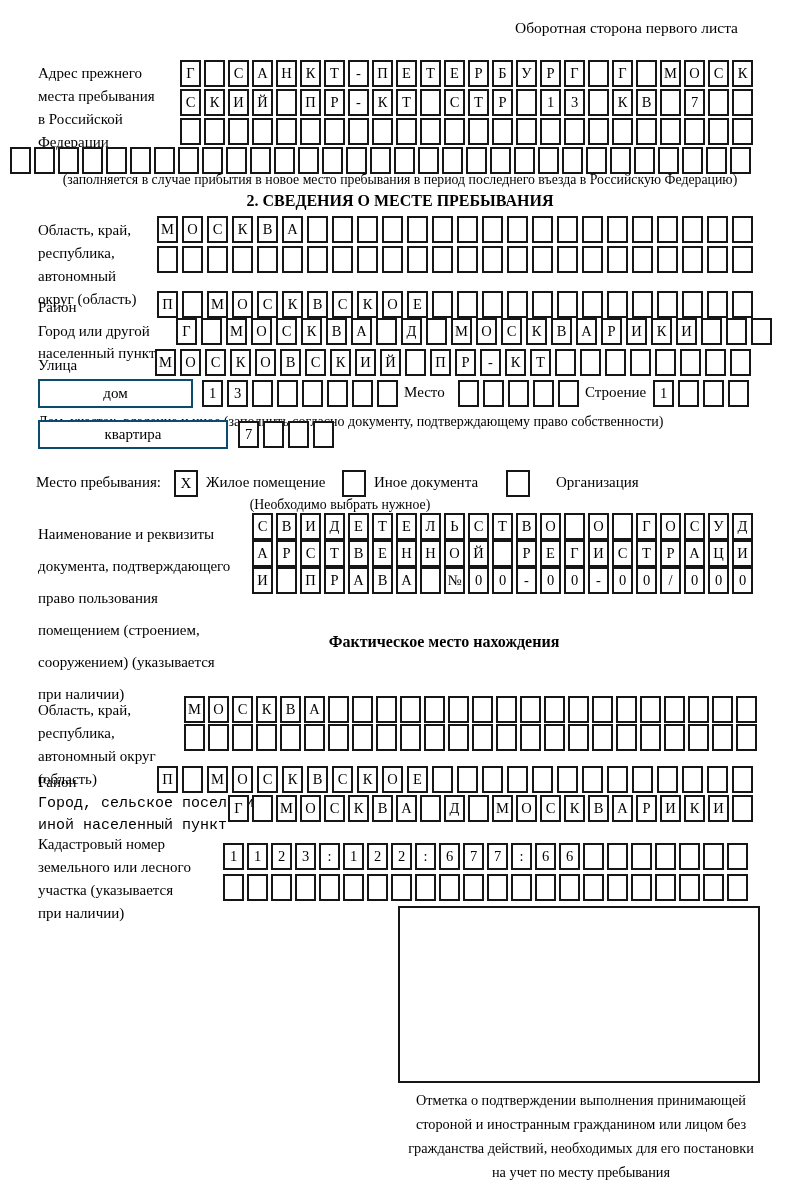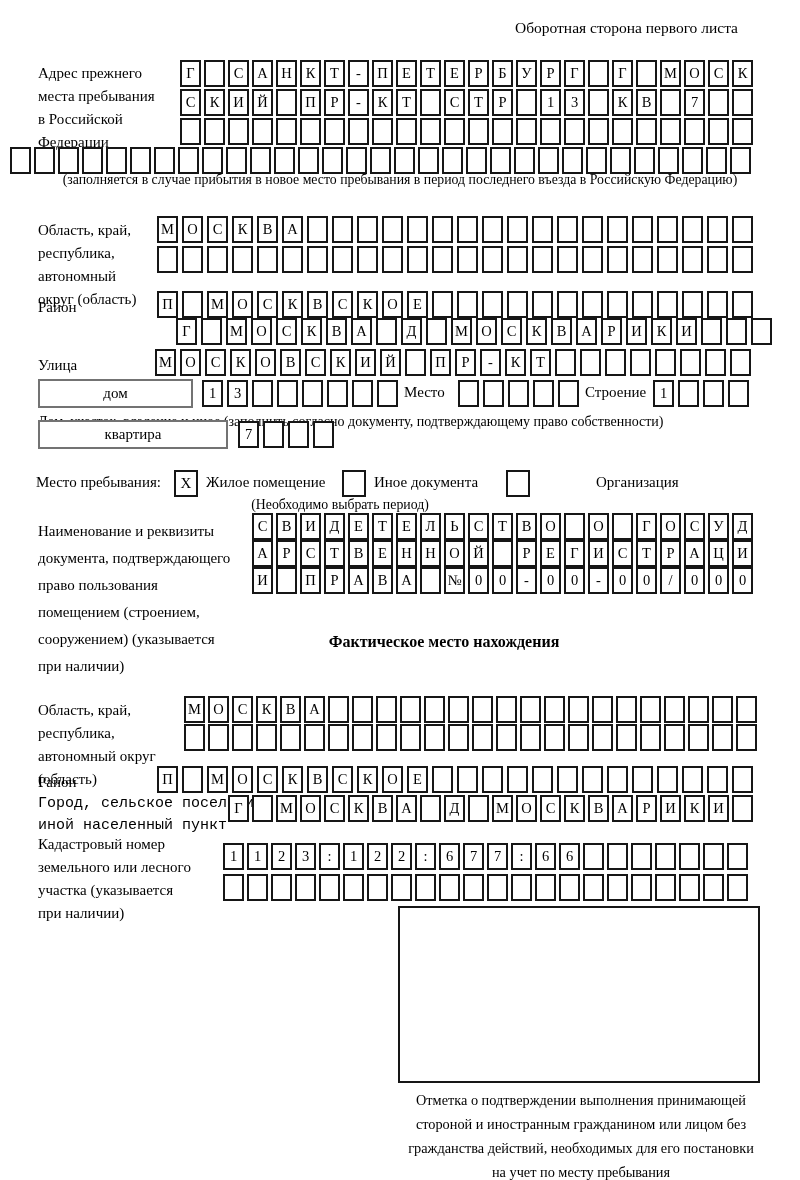--- a/index.html
+++ b/index.html
@@ -9,21 +9,21 @@
   .lbl{font-size:15px;line-height:23px;white-space:pre-line;}
   .lbl2{font-size:15px;line-height:22px;white-space:pre-line;}
   .note{font-size:13.8px;white-space:pre-line;}
   .center{text-align:center;width:800px;left:0;}
   .bold{font-weight:bold;}
   .cellrow{white-space:nowrap;height:28px;}
   .cell{display:inline-block;box-sizing:border-box;width:21px;height:27px;
     border:2px solid #161616;margin-right:4px;text-align:center;
     font-size:14.5px;line-height:22px;vertical-align:top;background:#fff;}
   .tight .cell{margin-right:3px;}
-  .fieldbox{box-sizing:border-box;border:2px solid #737373;height:29px;
+  .fieldbox{box-sizing:border-box;border:2px solid #0c4a6e;height:29px;
     text-align:center;font-size:15px;line-height:25px;background:#fff;}
   .chk{box-sizing:border-box;display:inline-block;width:24px;height:27px;
     border:2px solid #161616;text-align:center;font-size:15px;line-height:23px;background:#fff;}
   .opt{font-size:15px;}
   .bigbox{box-sizing:border-box;border:2px solid #161616;background:#fff;}
   .caption{font-size:14.3px;line-height:24px;text-align:center;white-space:pre-line;}
 </style>
 </head>
 <body>
 
@@ -34,31 +34,34 @@
 в Российской
 Федерации</div>
 
   <div class="abs" style="top:19px;right:62px;font-size:15.5px;">Оборотная сторона первого листа</div>
   <div class="abs cellrow tight" style="left:180px;top:60px;"><span class="cell">Г</span><span class="cell"></span><span class="cell">С</span><span class="cell">А</span><span class="cell">Н</span><span class="cell">К</span><span class="cell">Т</span><span class="cell">-</span><span class="cell">П</span><span class="cell">Е</span><span class="cell">Т</span><span class="cell">Е</span><span class="cell">Р</span><span class="cell">Б</span><span class="cell">У</span><span class="cell">Р</span><span class="cell">Г</span><span class="cell"></span><span class="cell">Г</span><span class="cell"></span><span class="cell">М</span><span class="cell">О</span><span class="cell">С</span><span class="cell">К</span></div>
   <div class="abs cellrow tight" style="left:180px;top:89px;"><span class="cell">С</span><span class="cell">К</span><span class="cell">И</span><span class="cell">Й</span><span class="cell"></span><span class="cell">П</span><span class="cell">Р</span><span class="cell">-</span><span class="cell">К</span><span class="cell">Т</span><span class="cell"></span><span class="cell">С</span><span class="cell">Т</span><span class="cell">Р</span><span class="cell"></span><span class="cell">1</span><span class="cell">3</span><span class="cell"></span><span class="cell">К</span><span class="cell">В</span><span class="cell"></span><span class="cell">7</span><span class="cell"></span><span class="cell"></span></div>
   <div class="abs cellrow tight" style="left:180px;top:118px;"><span class="cell"></span><span class="cell"></span><span class="cell"></span><span class="cell"></span><span class="cell"></span><span class="cell"></span><span class="cell"></span><span class="cell"></span><span class="cell"></span><span class="cell"></span><span class="cell"></span><span class="cell"></span><span class="cell"></span><span class="cell"></span><span class="cell"></span><span class="cell"></span><span class="cell"></span><span class="cell"></span><span class="cell"></span><span class="cell"></span><span class="cell"></span><span class="cell"></span><span class="cell"></span><span class="cell"></span></div>
   <div class="abs cellrow tight" style="left:10px;top:147px;"><span class="cell"></span><span class="cell"></span><span class="cell"></span><span class="cell"></span><span class="cell"></span><span class="cell"></span><span class="cell"></span><span class="cell"></span><span class="cell"></span><span class="cell"></span><span class="cell"></span><span class="cell"></span><span class="cell"></span><span class="cell"></span><span class="cell"></span><span class="cell"></span><span class="cell"></span><span class="cell"></span><span class="cell"></span><span class="cell"></span><span class="cell"></span><span class="cell"></span><span class="cell"></span><span class="cell"></span><span class="cell"></span><span class="cell"></span><span class="cell"></span><span class="cell"></span><span class="cell"></span><span class="cell"></span><span class="cell"></span></div>
   <div class="abs note center" style="top:172px;">(заполняется в случае прибытия в новое место пребывания в период последнего въезда в Российскую Федерацию)</div>
 
+  <div class="abs center bold" style="top:192px;font-size:16px;">2. СВЕДЕНИЯ О МЕСТЕ ПРЕБЫВАНИЯ</div>
 
   <div class="abs lbl" style="left:38px;top:219px;">Область, край,
 республика,
 автономный
 округ (область)</div>
   <div class="abs cellrow" style="left:157px;top:216px;"><span class="cell">М</span><span class="cell">О</span><span class="cell">С</span><span class="cell">К</span><span class="cell">В</span><span class="cell">А</span><span class="cell"></span><span class="cell"></span><span class="cell"></span><span class="cell"></span><span class="cell"></span><span class="cell"></span><span class="cell"></span><span class="cell"></span><span class="cell"></span><span class="cell"></span><span class="cell"></span><span class="cell"></span><span class="cell"></span><span class="cell"></span><span class="cell"></span><span class="cell"></span><span class="cell"></span><span class="cell"></span></div>
   <div class="abs cellrow" style="left:157px;top:246px;"><span class="cell"></span><span class="cell"></span><span class="cell"></span><span class="cell"></span><span class="cell"></span><span class="cell"></span><span class="cell"></span><span class="cell"></span><span class="cell"></span><span class="cell"></span><span class="cell"></span><span class="cell"></span><span class="cell"></span><span class="cell"></span><span class="cell"></span><span class="cell"></span><span class="cell"></span><span class="cell"></span><span class="cell"></span><span class="cell"></span><span class="cell"></span><span class="cell"></span><span class="cell"></span><span class="cell"></span></div>
 
   <div class="abs lbl" style="left:38px;top:296px;">Район</div>
   <div class="abs cellrow" style="left:157px;top:291px;"><span class="cell">П</span><span class="cell"></span><span class="cell">М</span><span class="cell">О</span><span class="cell">С</span><span class="cell">К</span><span class="cell">В</span><span class="cell">С</span><span class="cell">К</span><span class="cell">О</span><span class="cell">Е</span><span class="cell"></span><span class="cell"></span><span class="cell"></span><span class="cell"></span><span class="cell"></span><span class="cell"></span><span class="cell"></span><span class="cell"></span><span class="cell"></span><span class="cell"></span><span class="cell"></span><span class="cell"></span><span class="cell"></span></div>
 
+  <div class="abs lbl2" style="left:38px;top:320px;">Город или другой
+населенный пункт</div>
   <div class="abs cellrow" style="left:176px;top:318px;"><span class="cell">Г</span><span class="cell"></span><span class="cell">М</span><span class="cell">О</span><span class="cell">С</span><span class="cell">К</span><span class="cell">В</span><span class="cell">А</span><span class="cell"></span><span class="cell">Д</span><span class="cell"></span><span class="cell">М</span><span class="cell">О</span><span class="cell">С</span><span class="cell">К</span><span class="cell">В</span><span class="cell">А</span><span class="cell">Р</span><span class="cell">И</span><span class="cell">К</span><span class="cell">И</span><span class="cell"></span><span class="cell"></span><span class="cell"></span></div>
 
   <div class="abs lbl" style="left:38px;top:354px;">Улица</div>
   <div class="abs cellrow" style="left:155px;top:349px;"><span class="cell">М</span><span class="cell">О</span><span class="cell">С</span><span class="cell">К</span><span class="cell">О</span><span class="cell">В</span><span class="cell">С</span><span class="cell">К</span><span class="cell">И</span><span class="cell">Й</span><span class="cell"></span><span class="cell">П</span><span class="cell">Р</span><span class="cell">-</span><span class="cell">К</span><span class="cell">Т</span><span class="cell"></span><span class="cell"></span><span class="cell"></span><span class="cell"></span><span class="cell"></span><span class="cell"></span><span class="cell"></span><span class="cell"></span></div>
 
   <div class="abs fieldbox" style="left:38px;top:379px;width:155px;">дом</div>
   <div class="abs cellrow" style="left:202px;top:380px;"><span class="cell">1</span><span class="cell">3</span><span class="cell"></span><span class="cell"></span><span class="cell"></span><span class="cell"></span><span class="cell"></span><span class="cell"></span></div>
   <div class="abs opt" style="left:404px;top:384px;">Место</div>
   <div class="abs cellrow" style="left:458px;top:380px;"><span class="cell"></span><span class="cell"></span><span class="cell"></span><span class="cell"></span><span class="cell"></span></div>
   <div class="abs opt" style="left:585px;top:384px;">Строение</div>
@@ -67,24 +70,24 @@
 
   <div class="abs fieldbox" style="left:38px;top:420px;width:190px;">квартира</div>
   <div class="abs cellrow" style="left:238px;top:421px;"><span class="cell">7</span><span class="cell"></span><span class="cell"></span><span class="cell"></span></div>
 
   <div class="abs opt" style="left:36px;top:474px;text-align:center;">Место пребывания:</div>
   <span class="abs chk" style="left:174px;top:470px;">X</span>
   <div class="abs opt" style="left:206px;top:474px;">Жилое помещение</div>
   <span class="abs chk" style="left:342px;top:470px;"></span>
   <div class="abs opt" style="left:374px;top:474px;">Иное документа</div>
   <span class="abs chk" style="left:506px;top:470px;"></span>
-  <div class="abs opt" style="left:556px;top:474px;margin-left:40px;">Организация</div>
-  <div class="abs note" style="left:140px;top:497px;width:400px;text-align:center;">(Необходимо выбрать период)</div>
+  <div class="abs opt" style="left:556px;top:474px;">Организация</div>
+  <div class="abs note" style="left:140px;top:497px;width:400px;text-align:center;">(Необходимо выбрать нужное)</div>
 
-  <div class="abs" style="left:38px;top:518px;font-size:15px;line-height:27px;white-space:pre-line;">Наименование и реквизиты
+  <div class="abs" style="left:38px;top:518px;font-size:15px;line-height:32px;white-space:pre-line;">Наименование и реквизиты
 документа, подтверждающего
 право пользования
 помещением (строением,
 сооружением) (указывается
 при наличии)</div>
   <div class="abs cellrow tight" style="left:252px;top:513px;"><span class="cell">С</span><span class="cell">В</span><span class="cell">И</span><span class="cell">Д</span><span class="cell">Е</span><span class="cell">Т</span><span class="cell">Е</span><span class="cell">Л</span><span class="cell">Ь</span><span class="cell">С</span><span class="cell">Т</span><span class="cell">В</span><span class="cell">О</span><span class="cell"></span><span class="cell">О</span><span class="cell"></span><span class="cell">Г</span><span class="cell">О</span><span class="cell">С</span><span class="cell">У</span><span class="cell">Д</span></div>
   <div class="abs cellrow tight" style="left:252px;top:540px;"><span class="cell">А</span><span class="cell">Р</span><span class="cell">С</span><span class="cell">Т</span><span class="cell">В</span><span class="cell">Е</span><span class="cell">Н</span><span class="cell">Н</span><span class="cell">О</span><span class="cell">Й</span><span class="cell"></span><span class="cell">Р</span><span class="cell">Е</span><span class="cell">Г</span><span class="cell">И</span><span class="cell">С</span><span class="cell">Т</span><span class="cell">Р</span><span class="cell">А</span><span class="cell">Ц</span><span class="cell">И</span></div>
   <div class="abs cellrow tight" style="left:252px;top:567px;"><span class="cell">И</span><span class="cell"></span><span class="cell">П</span><span class="cell">Р</span><span class="cell">А</span><span class="cell">В</span><span class="cell">А</span><span class="cell"></span><span class="cell">№</span><span class="cell">0</span><span class="cell">0</span><span class="cell">-</span><span class="cell">0</span><span class="cell">0</span><span class="cell">-</span><span class="cell">0</span><span class="cell">0</span><span class="cell">/</span><span class="cell">0</span><span class="cell">0</span><span class="cell">0</span></div>
 
   <div class="abs center bold" style="top:633px;font-size:16px;margin-left:44px;">Фактическое место нахождения</div>

